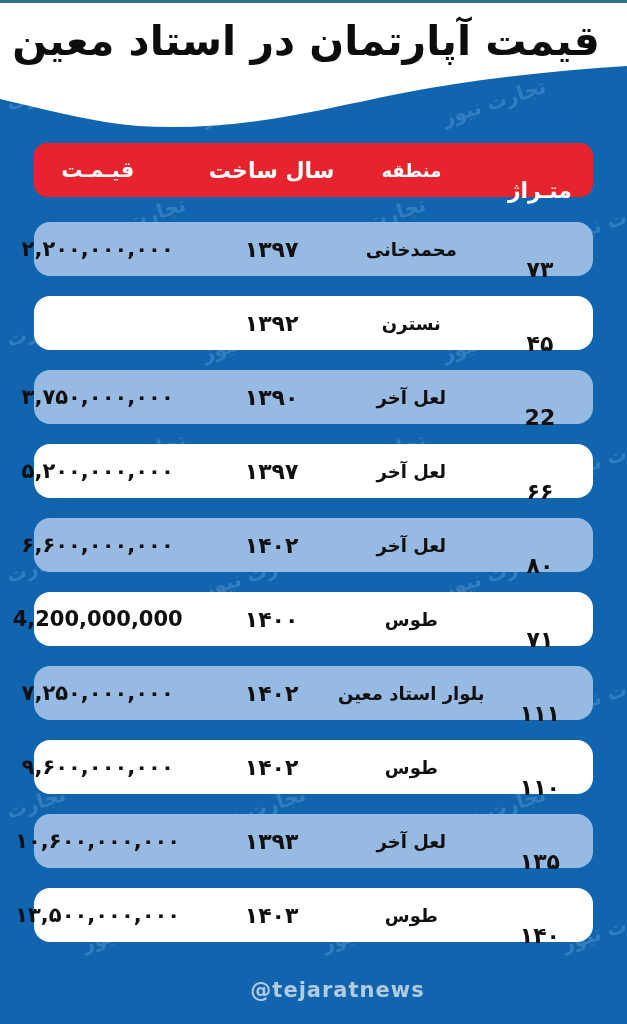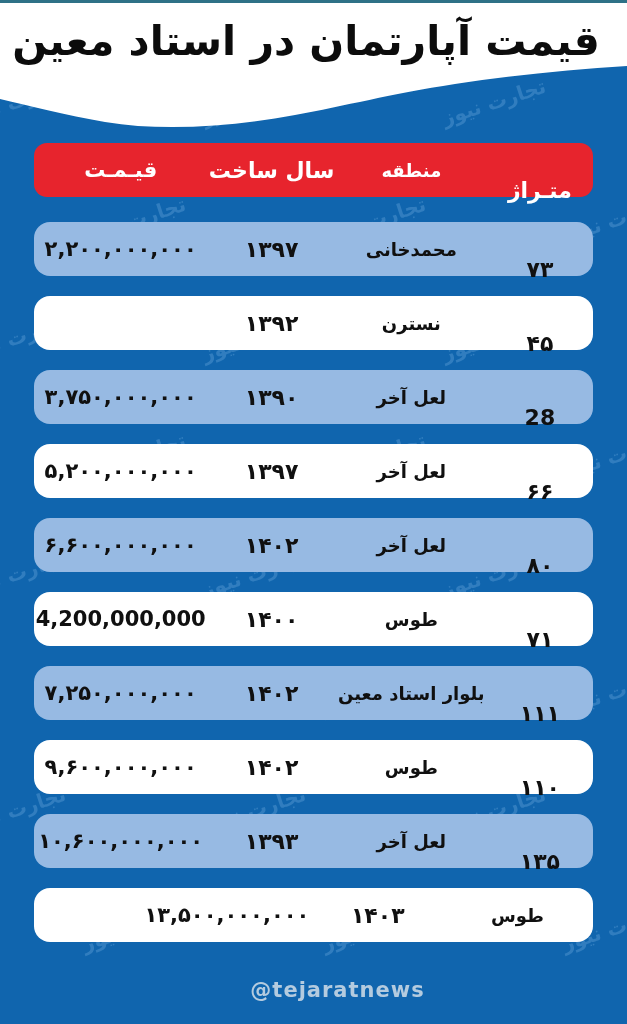--- a/index.html
+++ b/index.html
@@ -53,21 +53,21 @@
     color: #ffffff;
     border-radius: 13px;
     margin-bottom: 25px;
     font-size: 22px;
   }
   .row-alt   { background: #97bae3; }
   .row-white { background: #ffffff; }
   .cell { text-align: center; }
   .cell-area   { flex: 0 0 19%; font-size: 22px; margin-top: 40px; }
   .cell-region { flex: 0 0 27%; font-size: 18px; }
-  .cell-year   { flex: 0 0 23%; font-size: 22px; }
+  .cell-year   { flex: 0 0 23%; font-size: 22px; margin-left: 23px; }
   .cell-price  { flex: 0 0 31%; font-size: 21px; }
   .footer-handle {
     position: absolute; bottom: 22px; left: 0; right: 0; z-index: 4;
     text-align: center; direction: ltr;
     font-size: 21px; font-weight: bold; color: #b4cbdf;
     letter-spacing: 1px;
     padding-left: 48px;
   }
 </style>
 </head>
@@ -123,21 +123,21 @@
       <div class="cell cell-region">محمدخانی</div>
       <div class="cell cell-year">۱۳۹۷</div>
       <div class="cell cell-price">۲,۲۰۰,۰۰۰,۰۰۰</div>
     </div>
         <div class="t-row row-white">
       <div class="cell cell-area">۴۵</div>
       <div class="cell cell-region">نسترن</div>
       <div class="cell cell-year">۱۳۹۲</div>
     </div>
         <div class="t-row row-alt">
-      <div class="cell cell-area">28</div>
+      <div class="cell cell-area">22</div>
       <div class="cell cell-region">لعل آخر</div>
       <div class="cell cell-year">۱۳۹۰</div>
       <div class="cell cell-price">۳,۷۵۰,۰۰۰,۰۰۰</div>
     </div>
         <div class="t-row row-white">
       <div class="cell cell-area">۶۶</div>
       <div class="cell cell-region">لعل آخر</div>
       <div class="cell cell-year">۱۳۹۷</div>
       <div class="cell cell-price">۵,۲۰۰,۰۰۰,۰۰۰</div>
     </div>
@@ -165,20 +165,21 @@
       <div class="cell cell-year">۱۴۰۲</div>
       <div class="cell cell-price">۹,۶۰۰,۰۰۰,۰۰۰</div>
     </div>
         <div class="t-row row-alt">
       <div class="cell cell-area">۱۳۵</div>
       <div class="cell cell-region">لعل آخر</div>
       <div class="cell cell-year">۱۳۹۳</div>
       <div class="cell cell-price">۱۰,۶۰۰,۰۰۰,۰۰۰</div>
     </div>
         <div class="t-row row-white">
+      <div class="cell cell-area">۱۴۰</div>
       <div class="cell cell-region">طوس</div>
       <div class="cell cell-year">۱۴۰۳</div>
       <div class="cell cell-price">۱۳,۵۰۰,۰۰۰,۰۰۰</div>
     </div>
       </div>
   </div>
 
   <div class="footer-handle">@tejaratnews</div>
 
 </div>

